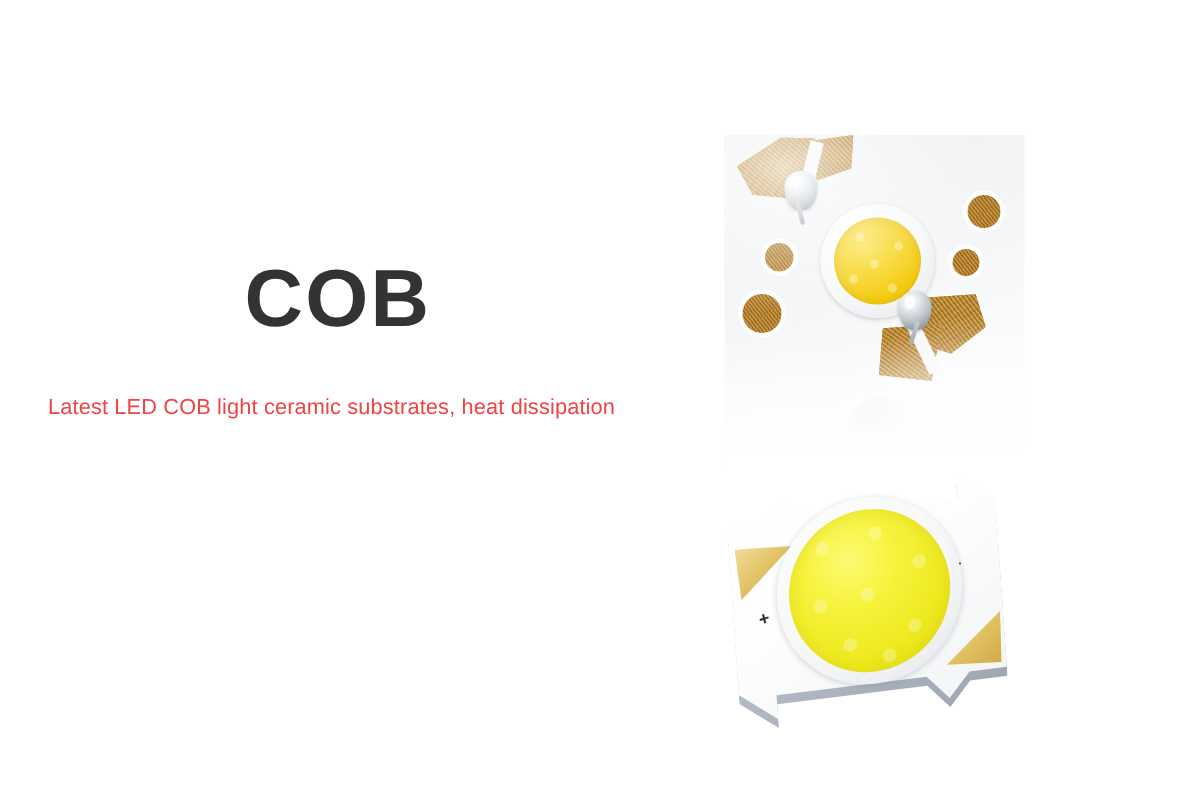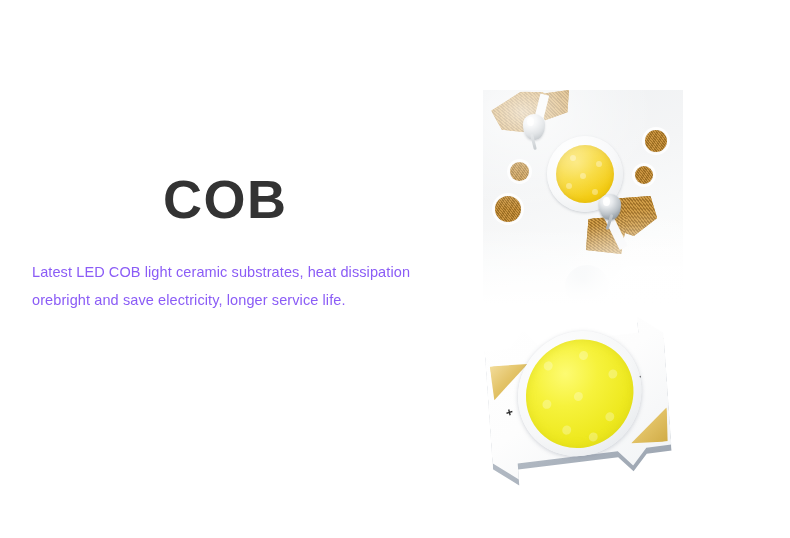--- a/index.html
+++ b/index.html
@@ -38,21 +38,21 @@
     font-family: "Liberation Sans", sans-serif;
     margin-left: 44px;
   }
   .body-copy {
     position: absolute;
     left: 32px;
     top: 258px;
     width: 432px;
     font-size: 14.5px;
     line-height: 28px;
-    color: #8b5cf6;
+    color: #ef4444;
     font-family: "Liberation Sans", sans-serif;
     letter-spacing: 0.1px;
   }
   .body-copy .line {
     white-space: pre;
     display: block;
   }
 
   
   .img-col {
@@ -304,21 +304,20 @@
 <body>
 
 <div class="page">
 
   <div class="text-col">
 
     <div class="headline">COB</div>
 
     <div class="body-copy">
       <span class="line">Latest LED COB light ceramic substrates, heat dissipation</span>
-      <span class="line">orebright and save electricity, longer service life.</span>
     </div>
 
   </div>
 
   <div class="img-col">
 
     <div class="pcb-top">
 
       <div class="fan f-a"></div>
       <div class="fan f-b"></div>

